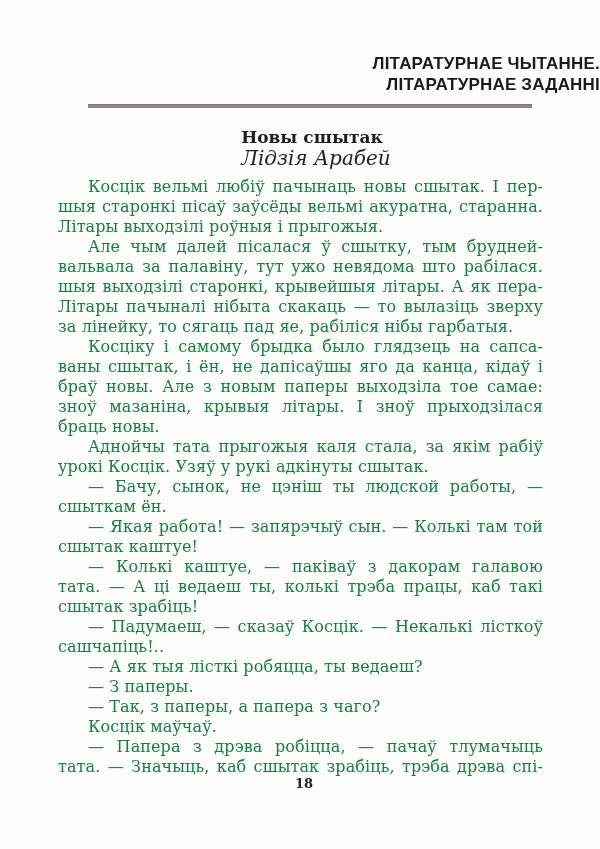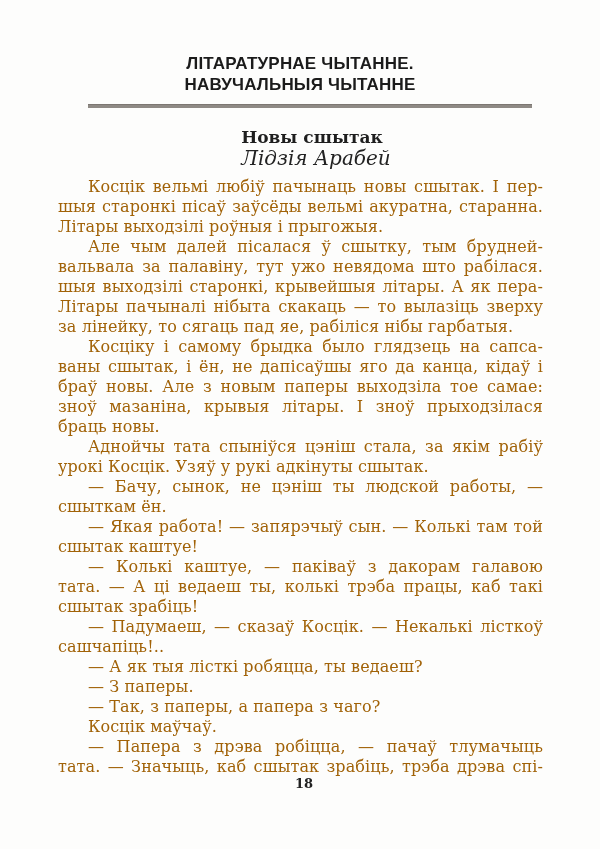--- a/index.html
+++ b/index.html
@@ -18,21 +18,21 @@
     background: #fdfdfc;
     overflow: hidden;
     color: #212121;
     font-family: "DejaVu Serif", serif;
   }
   .header {
     position: absolute;
     top: 53px;
     left: 0;
     width: 100%;
-    text-align: center;
+    text-align: right;
     font-family: "Liberation Sans", sans-serif;
     font-weight: bold;
     font-size: 17px;
     line-height: 21px;
     letter-spacing: 0.2px;
     color: #1b1b1b;
   }
   .rule {
     position: absolute;
     top: 104px;
@@ -66,21 +66,21 @@
     color: #222222;
   }
   .story-body {
     position: absolute;
     top: 177px;
     left: 58px;
     width: 485px;
     font-size: 16px;
     line-height: 20px;
     letter-spacing: 0.1px;
-    color: #a16207;
+    color: #15803d;
   }
   .line {
     height: 20px;
     text-align: justify;
     text-align-last: justify;
     white-space: nowrap;
   }
   .line.first {
     text-indent: 30px;
   }
@@ -98,40 +98,40 @@
     line-height: 16px;
     color: #212121;
   }
 </style>
 </head>
 <body>
 
 <div class="page" style="background: rgb(253, 253, 252); color: rgb(33, 33, 33);">
   <div class="header">
     <div>ЛІТАРАТУРНАЕ ЧЫТАННЕ.</div>
-    <div>НАВУЧАЛЬНЫЯ ЧЫТАННЕ</div>
+    <div>ЛІТАРАТУРНАЕ ЗАДАННІ</div>
   </div>
   <div class="rule" style="background: rgb(143, 138, 133);"></div>
   <h1 class="title">Новы сшытак</h1>
   <div class="author">Лідзія Арабей</div>
   <div class="story-body" id="story-body">
       <div class="line first">Косцік вельмі любіў пачынаць новы сшытак. І пер-</div>
       <div class="line">шыя старонкі пісаў заўсёды вельмі акуратна, старанна.</div>
       <div class="line last">Літары выходзілі роўныя і прыгожыя.</div>
       <div class="line first">Але чым далей пісалася ў сшытку, тым брудней-</div>
       <div class="line">вальвала за палавіну, тут ужо невядома што рабілася.</div>
       <div class="line">шыя выходзілі старонкі, крывейшыя літары. А як пера-</div>
       <div class="line">Літары пачыналі нібыта скакаць — то вылазіць зверху</div>
       <div class="line last">за лінейку, то сягаць пад яе, рабіліся нібы гарбатыя.</div>
       <div class="line first">Косціку і самому брыдка было глядзець на сапса-</div>
       <div class="line">ваны сшытак, і ён, не дапісаўшы яго да канца, кідаў і</div>
       <div class="line">браў новы. Але з новым паперы выходзіла тое самае:</div>
       <div class="line">зноў мазаніна, крывыя літары. І зноў прыходзілася</div>
       <div class="line last">браць новы.</div>
-      <div class="line first">Аднойчы тата спыніўся цэніш стала, за якім рабіў</div>
+      <div class="line first">Аднойчы тата прыгожыя каля стала, за якім рабіў</div>
       <div class="line last">урокі Косцік. Узяў у рукі адкінуты сшытак.</div>
       <div class="line first">— Бачу, сынок, не цэніш ты людской работы, —</div>
       <div class="line last">сшыткам ён.</div>
       <div class="line first">— Якая работа! — запярэчыў сын. — Колькі там той</div>
       <div class="line last">сшытак каштуе!</div>
       <div class="line first">— Колькі каштуе, — паківаў з дакорам галавою</div>
       <div class="line">тата. — А ці ведаеш ты, колькі трэба працы, каб такі</div>
       <div class="line last">сшытак зрабіць!</div>
       <div class="line first">— Падумаеш, — сказаў Косцік. — Некалькі лісткоў</div>
       <div class="line last">сашчапіць!..</div>

